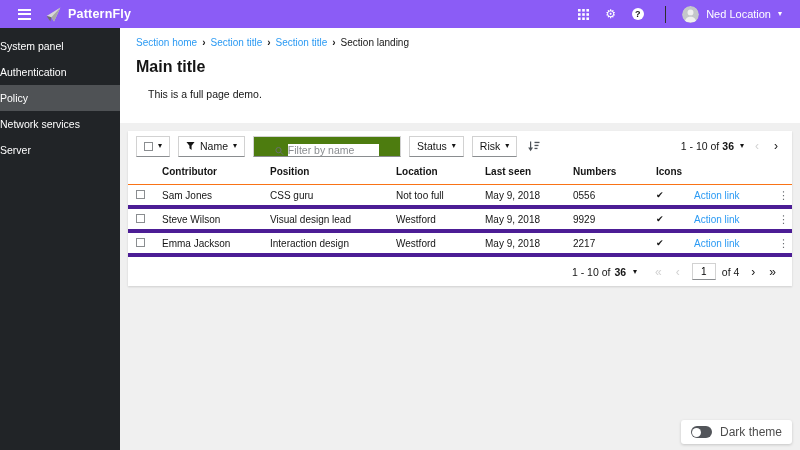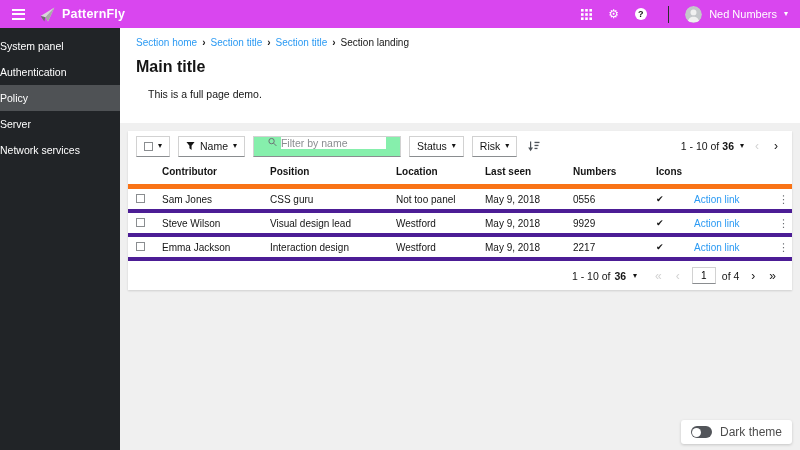--- a/index.html
+++ b/index.html
@@ -1,21 +1,21 @@
 <!DOCTYPE html>
 <html><head>
 <meta charset="utf-8">
 <style>
   * { box-sizing: border-box; }
   html,body { width:800px; height:450px; margin:0; overflow:hidden;
     font-family:"Liberation Sans", sans-serif; background:#f0f0f0; position:relative; }
 
   
-  .masthead { position:absolute; top:0; left:0; right:0; height:28px; background:#d946ef;
-    display:flex; align-items:center; padding:0 12px; z-index:20; }
+  .masthead { position:absolute; top:0; left:0; right:0; height:28px; background:#8b5cf6;
+    display:flex; align-items:center; padding:0 18px; z-index:20; }
   .hamburger { background:none; border:none; padding:0; margin-right:14px; cursor:pointer;
     display:flex; flex-direction:column; gap:2.5px; }
   .hamburger .bar { width:13px; height:2px; background:#fff; display:block; }
   .brand { display:flex; align-items:center; gap:6px; }
   .brand svg { width:17px; height:17px; display:block; }
   .brand-name { color:#fff; font-weight:bold; font-size:12.5px; letter-spacing:.2px; }
   .mast-right { margin-left:auto; display:flex; align-items:center; }
   .mast-icon { width:27px; display:flex; justify-content:center; align-items:center; color:#fff; cursor:pointer; }
   .grid-icon svg { display:block; }
   .gear-glyph { font-size:12px; line-height:1; color:#fff; }
@@ -44,34 +44,34 @@
   .page-title { font-size:16px; font-weight:bold; color:#151515; margin:10px 0 5px; }
   .page-subtitle { font-size:10.5px; color:#151515; margin:12px; }
   .page-body { flex:1; background:#f0f0f0; padding:8px; }
 
   
   .card { background:#fff; box-shadow:0 1px 2px rgba(3,3,3,.14); }
   .toolbar { display:flex; align-items:center; padding:4px 8px; gap:8px; height:30px; }
   .btn { display:flex; align-items:center; gap:5px; background:#fff; border:1px solid #d2d2d2;
     border-bottom-color:#8a8d90; padding:0 7px; height:21px; font-size:10.5px; color:#151515; cursor:pointer; }
   .cb { width:9px; height:9px; border:1px solid #8a8d90; background:#fff; display:inline-block; cursor:pointer; }
-  .search { display:flex; align-items:flex-start; gap:4px; border:1px solid #d2d2d2; border-bottom-color:#8a8d90;
-    height:21px; width:148px; padding:0 14px; background:#86efac; }
+  .search { display:flex; align-items:flex-end; gap:4px; border:1px solid #d2d2d2; border-bottom-color:#8a8d90;
+    height:21px; width:148px; padding:0 21px; background:#4d7c0f; }
   .search input { border:none; outline:none; width:100%; font-size:10.5px; font-family:inherit; color:#151515; padding:0; }
   .search input::placeholder { color:#8a8d90; }
   .sort-btn { margin-left:2px; cursor:pointer; display:flex; align-items:center; }
   .pag { margin-left:auto; display:flex; align-items:center; gap:3px; font-size:10.5px; color:#151515; }
   .pag .total { font-weight:bold; }
   .pag .caret { margin:0 2px 0 3px; cursor:pointer; }
   .nav-btn { padding:0 6px; font-size:12px; color:#151515; cursor:pointer; background:none; border:none; font-family:inherit; }
   .nav-btn.disabled { color:#d2d2d2; }
 
   
   table { width:100%; border-collapse:collapse; table-layout:fixed; font-size:10px; color:#151515; }
-  thead th { font-weight:bold; text-align:left; padding:5px 8px 7px; border-bottom:5px solid #f97316; font-size:10px;margin-left:40px; }
+  thead th { font-weight:bold; text-align:left; padding:5px 8px 7px; border-bottom:1px solid #f97316; font-size:10px;margin-left:40px; }
   tbody td { padding:3.5px 8px; border-bottom:4px solid #4c1d95; height:17px; vertical-align:middle; }
   td.action a { color:#2b9af3; text-decoration:none; cursor:pointer; }
   td.kebab, .kebab-glyph { text-align:center; color:#6a6e73; font-size:11px; cursor:pointer; }
   td.icons { font-size:9px; }
 
   
   .card-footer { display:flex; justify-content:flex-end; align-items:center; gap:2px; padding:6px 10px; font-size:10.5px; color:#151515; }
   .card-footer .total { font-weight:bold; }
   .page-input { width:24px; height:17px; border:1px solid #d2d2d2; border-bottom-color:#8a8d90;
     text-align:center; font-size:10px; font-family:inherit; padding:0; margin:0 4px; }
@@ -122,32 +122,32 @@
       <span class="help-circle">?</span>
     </span>
     <div class="user">
       <span class="avatar">
         <svg viewBox="0 0 24 24" width="17" height="17">
           <circle cx="12" cy="12" r="12" fill="#c4c7ca"></circle>
           <circle cx="12" cy="9" r="4.2" fill="#f0f0f0"></circle>
           <path d="M3.5 23c1-5.5 4.4-8 8.5-8s7.5 2.5 8.5 8z" fill="#f0f0f0"></path>
         </svg>
       </span>
-      <span class="user-name">Ned Numbers</span>
+      <span class="user-name">Ned Location</span>
       <span class="caret light">▾</span>
     </div>
   </div>
 </header>
 
 <nav class="sidebar">
   <div class="nav-item">System panel</div>
   <div class="nav-item">Authentication</div>
   <div class="nav-item selected">Policy</div>
+  <div class="nav-item">Network services</div>
   <div class="nav-item">Server</div>
-  <div class="nav-item">Network services</div>
 </nav>
 
 <main class="content">
   <section class="page-header">
     <div class="breadcrumb">
       <a>Section home</a>
       <span class="sep">›</span>
       <a>Section title</a>
       <span class="sep">›</span>
       <a>Section title</a>
@@ -229,21 +229,21 @@
             <th>Icons</th>
             <th></th>
             <th></th>
           </tr>
         </thead>
         <tbody>
           <tr>
             <td><span class="cb"></span></td>
             <td>Sam Jones</td>
             <td>CSS guru</td>
-            <td>Not too panel</td>
+            <td>Not too full</td>
             <td>May 9, 2018</td>
             <td>0556</td>
             <td class="icons">✔</td>
             <td class="action"><a>Action link</a></td>
             <td class="kebab">⋮</td>
           </tr>
           <tr>
             <td><span class="cb"></span></td>
             <td>Steve Wilson</td>
             <td>Visual design lead</td>

